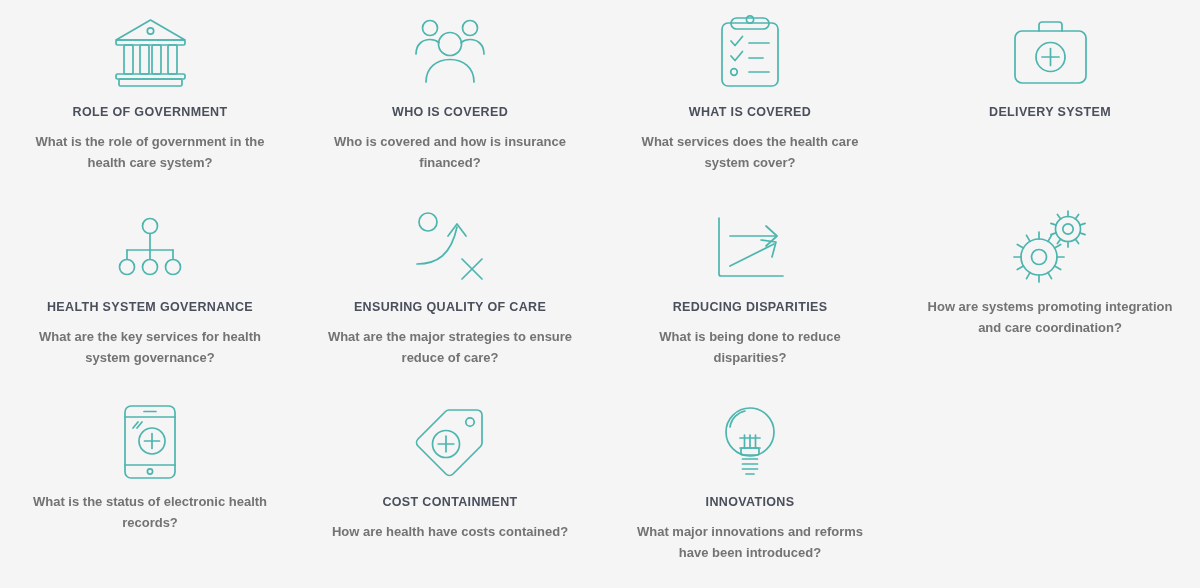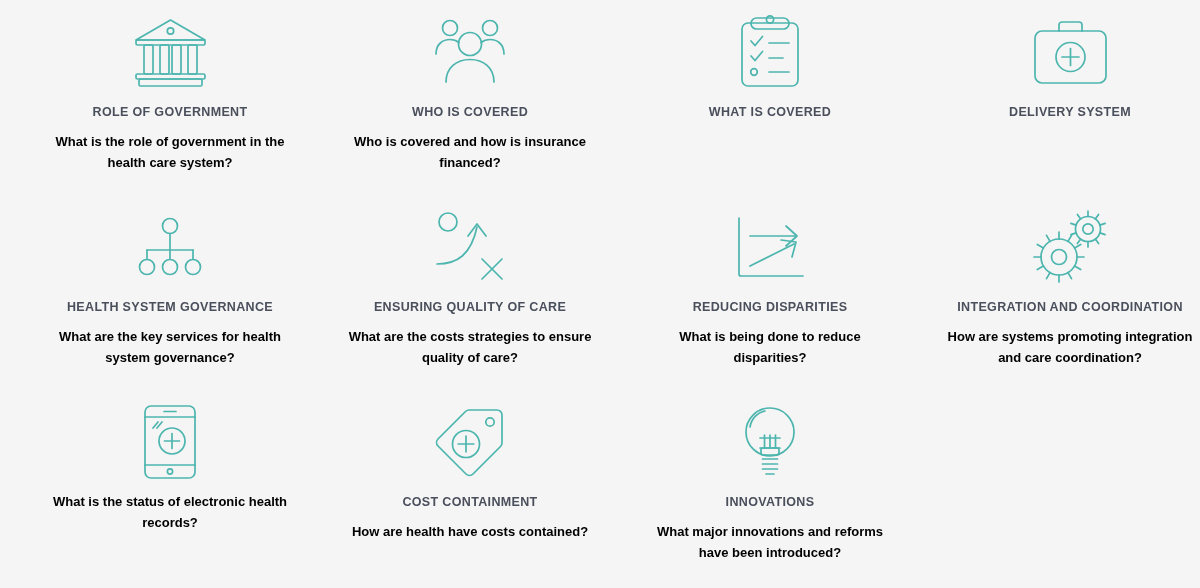--- a/index.html
+++ b/index.html
@@ -20,21 +20,20 @@
     grid-auto-rows: 195px;
     align-content: start;
   }
   .topic-card {
     width: 300px;
     display: flex;
     flex-direction: column;
     align-items: center;
     box-sizing: border-box;
     padding-top: 14px;
-    margin-left: 20px;
   }
   .topic-icon {
     width: 86px;
     height: 76px;
     display: flex;
     align-items: center;
     justify-content: center;
   }
   .topic-icon svg {
     display: block;
@@ -49,21 +48,21 @@
     text-transform: uppercase;
     text-align: center;
     line-height: 1.2;
     white-space: nowrap;
   }
   .topic-desc {
     margin-top: 11px;
     width: 250px;
     font-size: 13px;
     font-weight: bold;
-    color: #000000;
+    color: #737373;
     text-align: center;
     line-height: 1.65;
   }
 </style>
 </head>
 <body>
 
 <div class="topics-grid">
     <div class="topic-card">
       <div class="topic-icon">
@@ -104,20 +103,21 @@
           <circle cx="31" cy="5.5" r="3.6"></circle>
           <path d="M12 27 l4 4.5 l7.5 -9"></path>
           <path d="M30 29 h20"></path>
           <path d="M12 42 l4 4.5 l7.5 -9"></path>
           <path d="M30 44 h14"></path>
           <circle cx="15" cy="58" r="3.3"></circle>
           <path d="M30 58 h20"></path>
         </svg>
       </div>
       <div class="topic-title">WHAT IS COVERED</div>
+      <div class="topic-desc">What services does the health care system cover?</div>
     </div>
     <div class="topic-card">
       <div class="topic-icon">
         <svg width="77" height="70" viewBox="0 0 77 70" fill="none" stroke="#4cb5ae" stroke-width="1.7" stroke-linecap="round" stroke-linejoin="round">
           <rect x="3" y="14" width="71" height="52" rx="7"></rect>
           <path d="M27 14 V8 a3 3 0 0 1 3 -3 h17 a3 3 0 0 1 3 3 v6"></path>
           <circle cx="38.5" cy="40" r="14.5"></circle>
           <path d="M38.5 31.5 v17"></path>
           <path d="M30 40 h17"></path>
         </svg>
@@ -145,21 +145,21 @@
       <div class="topic-icon">
         <svg width="70" height="72" viewBox="0 0 70 72" fill="none" stroke="#4cb5ae" stroke-width="1.7" stroke-linecap="round" stroke-linejoin="round">
           <circle cx="13" cy="11" r="9"></circle>
           <path d="M2 53 C22 53 36 44 42 16"></path>
           <path d="M33 25 L42 13 L51 25"></path>
           <path d="M47 48 L67 68"></path>
           <path d="M67 48 L47 68"></path>
         </svg>
       </div>
       <div class="topic-title">ENSURING QUALITY OF CARE</div>
-      <div class="topic-desc">What are the costs strategies to ensure quality of care?</div>
+      <div class="topic-desc">What are the major strategies to ensure reduce of care?</div>
     </div>
     <div class="topic-card">
       <div class="topic-icon">
         <svg width="73" height="66" viewBox="0 0 73 66" fill="none" stroke="#4cb5ae" stroke-width="1.7" stroke-linecap="round" stroke-linejoin="round">
           <path d="M5 4 V60 a2 2 0 0 0 2 2 H69"></path>
           <path d="M16 22 H62"></path>
           <path d="M52 12 L63 22 L52 32"></path>
           <path d="M16 52 L60 30"></path>
           <path d="M47 26 L62 28 L58 43"></path>
         </svg>
@@ -191,21 +191,20 @@
           <path d="M46.1 23.9 L40.9 25.6"></path>
           <path d="M46.1 16.1 L40.9 14.4"></path>
           <path d="M50.7 9.9 L47.4 5.4"></path>
           <path d="M58.0 7.5 L58.0 2.0"></path>
           <path d="M65.3 9.9 L68.6 5.4"></path>
           <path d="M69.9 16.1 L75.1 14.4"></path>
           <circle cx="58" cy="20" r="12.5"></circle>
           <circle cx="58" cy="20" r="5.2"></circle>
         </svg>
       </div>
-      <div class="topic-title">INTEGRATION AND COORDINATION</div>
       <div class="topic-desc">How are systems promoting integration and care coordination?</div>
     </div>
     <div class="topic-card">
       <div class="topic-icon">
         <svg width="56" height="78" viewBox="0 0 56 78" fill="none" stroke="#4cb5ae" stroke-width="1.7" stroke-linecap="round" stroke-linejoin="round">
           <rect x="3" y="3" width="50" height="72" rx="6"></rect>
           <path d="M3 14 H53"></path>
           <path d="M3 62 H53"></path>
           <path d="M22 8.5 H34"></path>
           <circle cx="28" cy="68.5" r="2.6"></circle>

